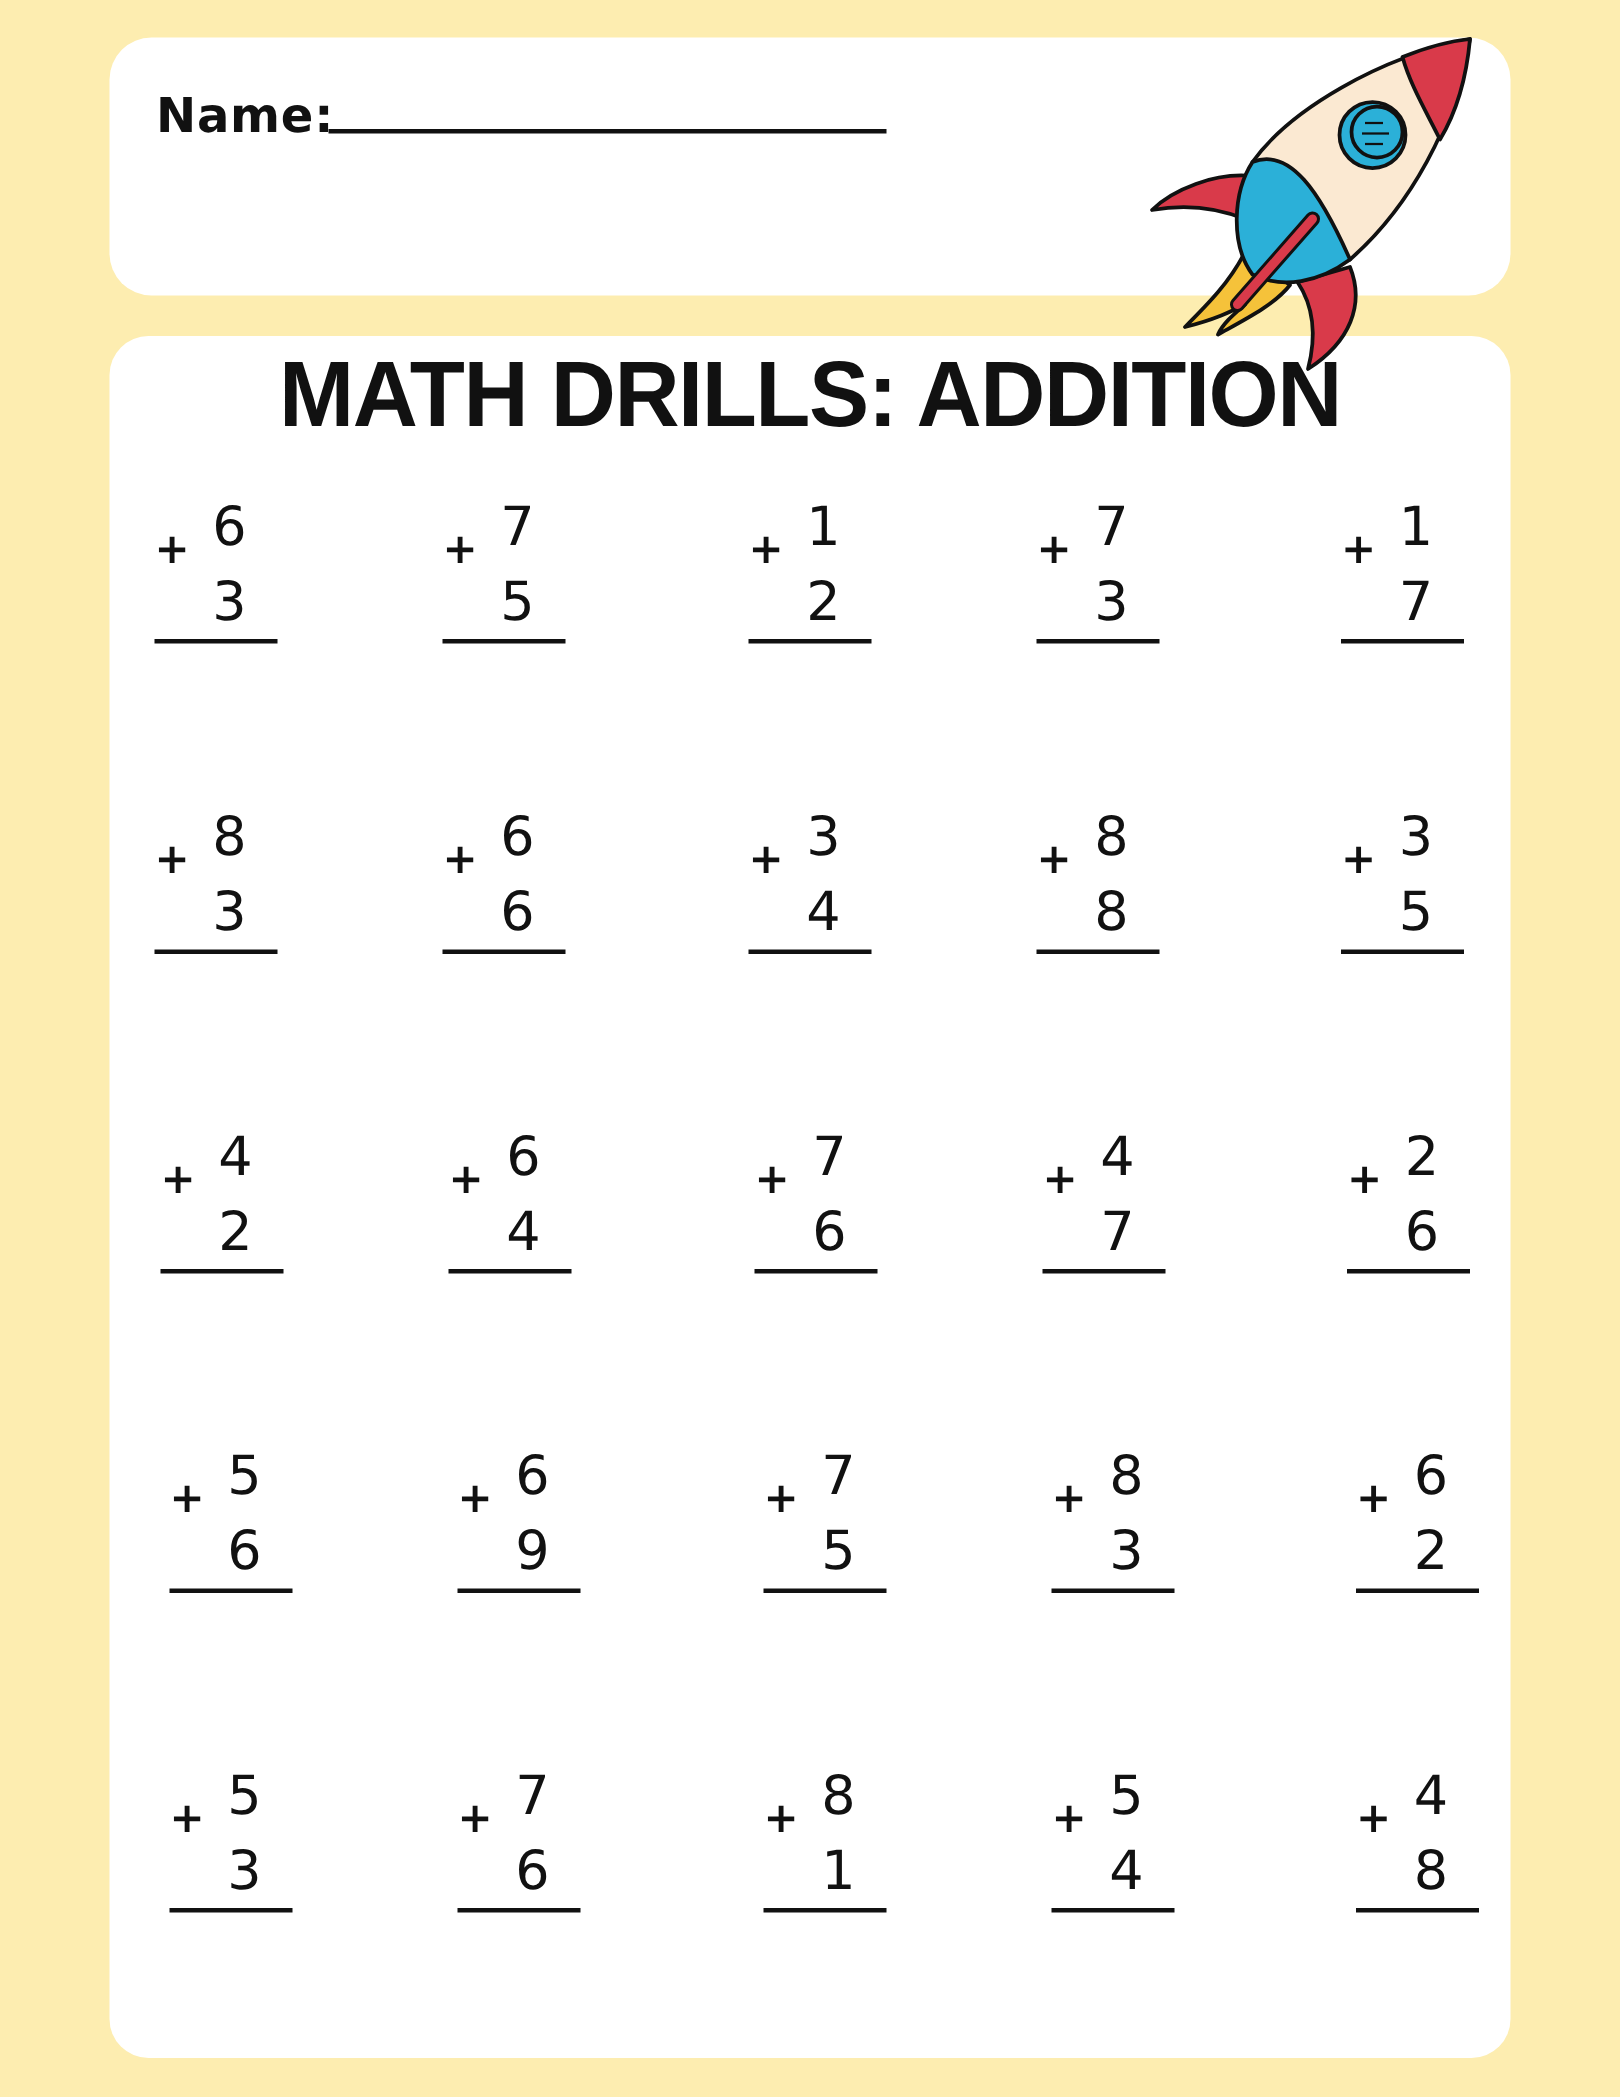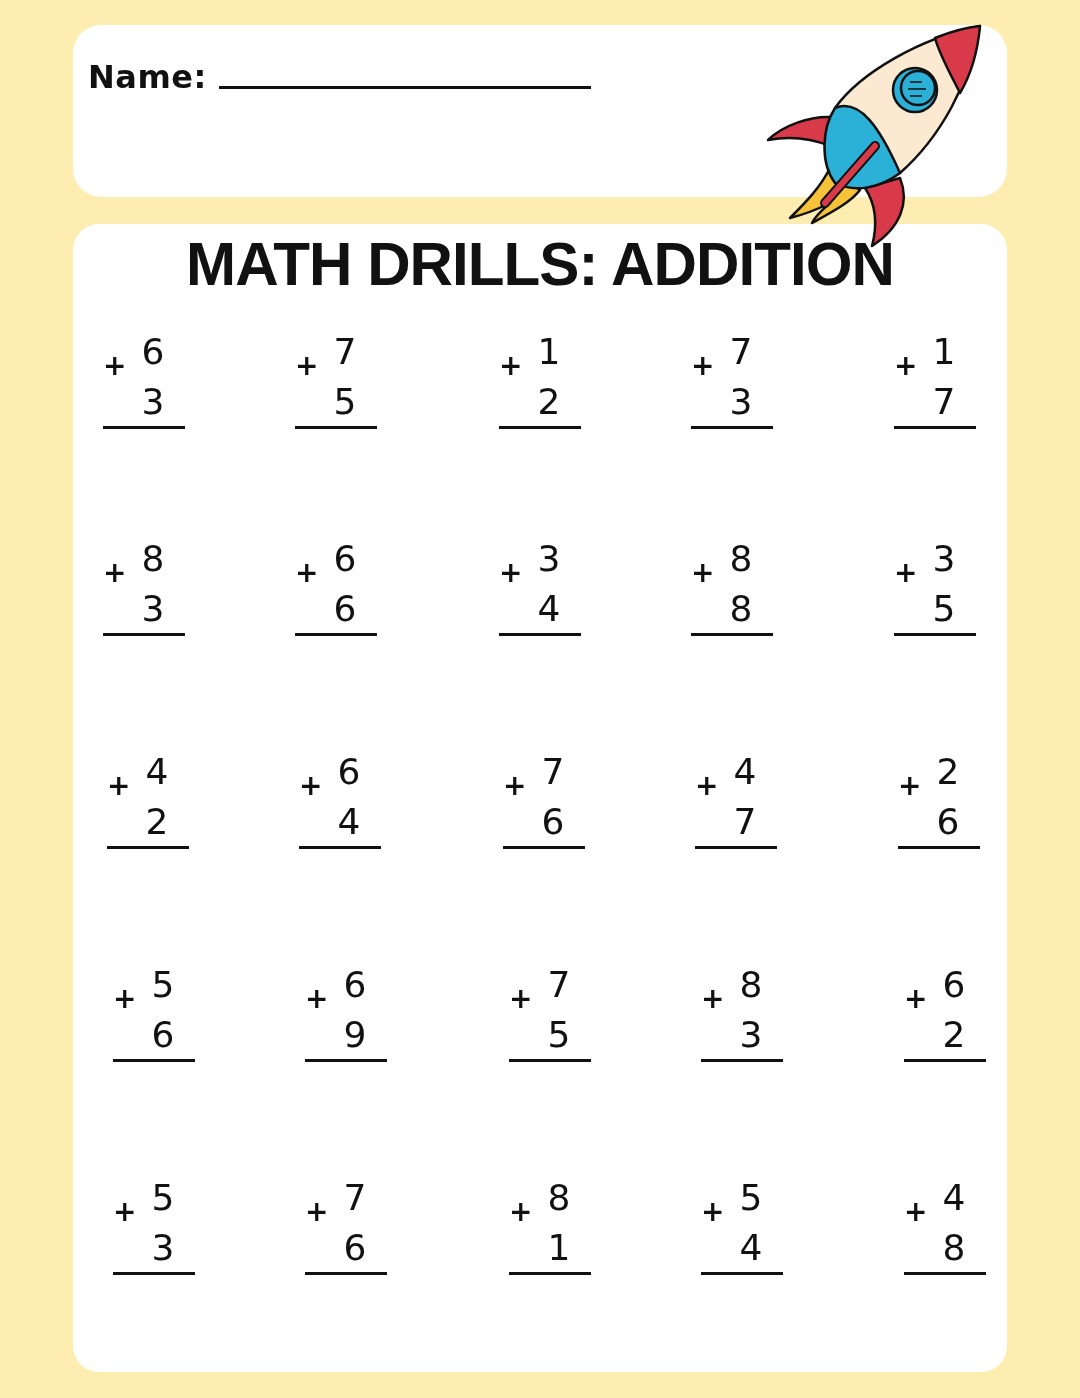--- a/index.html
+++ b/index.html
@@ -3,21 +3,21 @@
 <meta charset="utf-8">
 <style>
   html, body { margin:0; padding:0; }
   body {
     width:1080px; height:1398px; background:#fdedb0; position:relative; overflow:hidden;
     font-family:"DejaVu Sans", sans-serif; color:#111;
   }
   .card { position:absolute; background:#fff; }
   .name-card { left:73px; top:25px; width:934px; height:172px; border-radius:28px; }
   .main-card { left:73px; top:224px; width:934px; height:1148px; border-radius:26px; }
-  .name-label { position:absolute; left:88px; top:58px; font-size:32px; font-weight:bold; letter-spacing:0.5px; }
+  .name-label { position:absolute; left:104px; top:58px; font-size:32px; font-weight:bold; letter-spacing:0.5px; }
   .name-line { position:absolute; left:219px; top:86px; width:372px; height:3px; background:#111; }
   .title {
     position:absolute; left:0; top:228px; width:1080px; text-align:center;
     font-family:"Liberation Sans", sans-serif; font-weight:bold; font-size:62px; letter-spacing:-1px;
     transform:scaleX(0.97);
   }
   .rocket { position:absolute; left:760px; top:18px; width:240px; height:232px; }
   .grid { position:absolute; left:0; top:0; width:1080px; height:1398px; pointer-events:none; }
   .prob { position:absolute; width:90px; height:100px; pointer-events:auto; }
   .plus { position:absolute; left:0; top:32px; font-size:28px; font-weight:bold; line-height:28px; }

